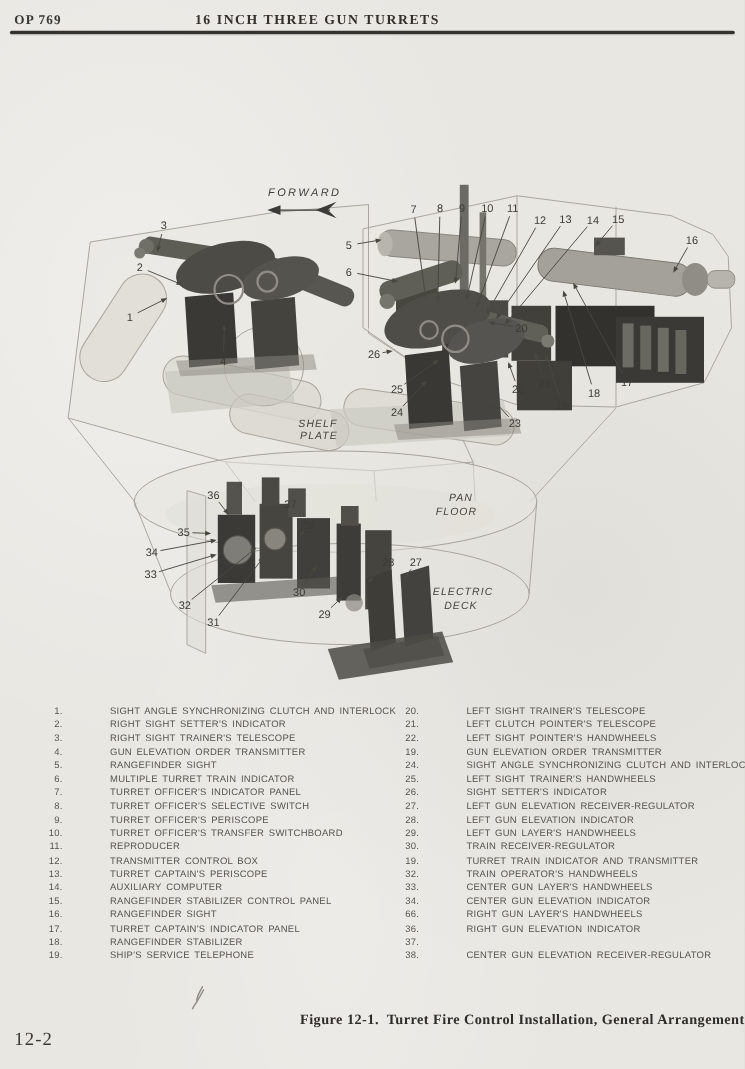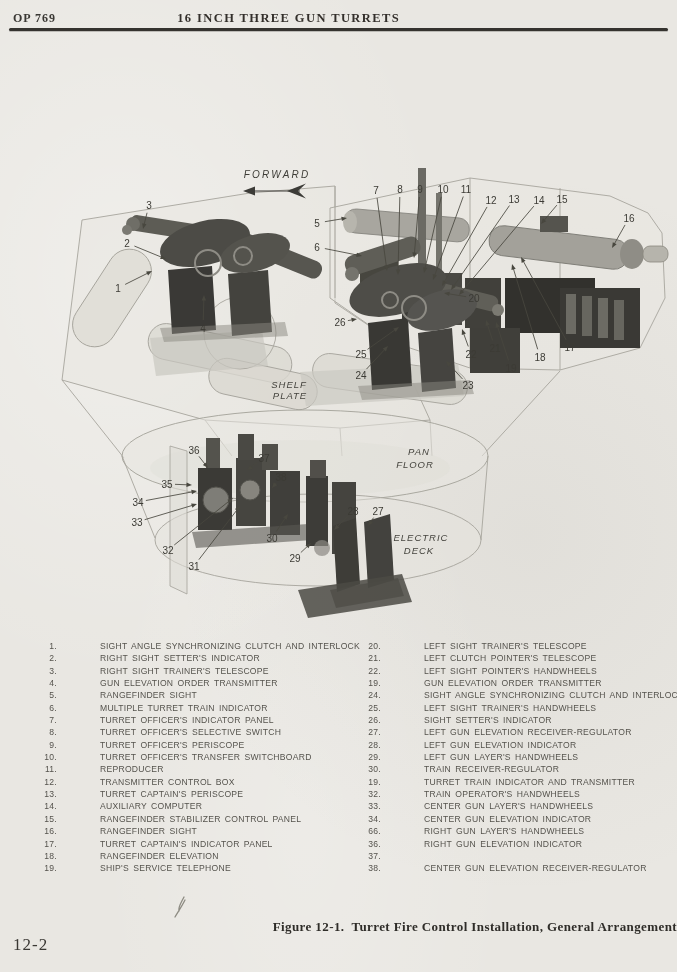--- a/index.html
+++ b/index.html
@@ -372,21 +372,21 @@
       <div class="lrow">
         <span class="lnum">16.</span>
         <span class="ltext">RANGEFINDER SIGHT</span>
       </div>
       <div class="lrow">
         <span class="lnum">17.</span>
         <span class="ltext">TURRET CAPTAIN'S INDICATOR PANEL</span>
       </div>
       <div class="lrow">
         <span class="lnum">18.</span>
-        <span class="ltext">RANGEFINDER ELEVATION</span>
+        <span class="ltext">RANGEFINDER STABILIZER</span>
       </div>
       <div class="lrow">
         <span class="lnum">19.</span>
         <span class="ltext">SHIP'S SERVICE TELEPHONE</span>
       </div>
     </div>
   <div id="legend-right" class="legend-col">
       <div class="lrow">
         <span class="lnum">20.</span>
         <span class="ltext">LEFT SIGHT TRAINER'S TELESCOPE</span>

